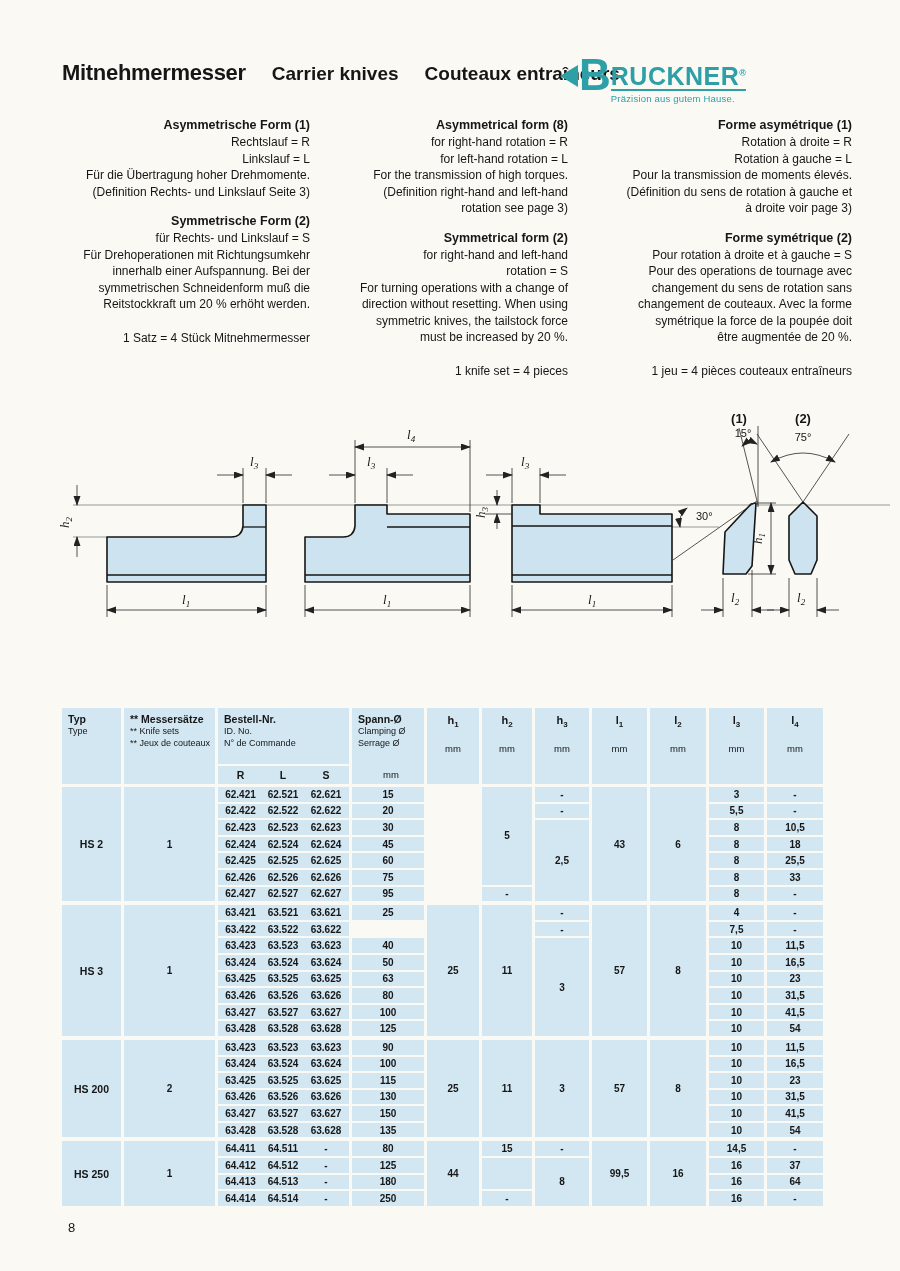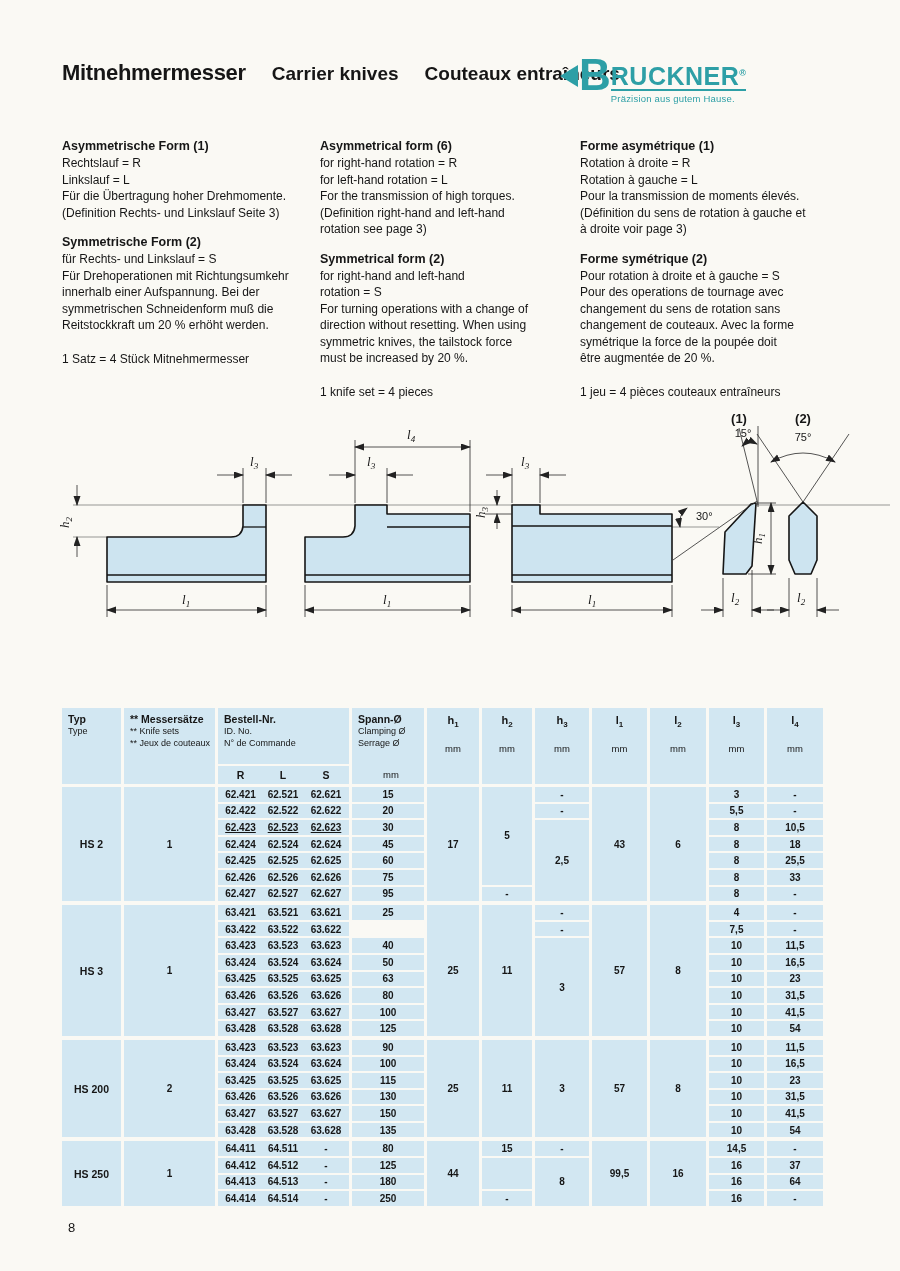--- a/index.html
+++ b/index.html
@@ -20,21 +20,21 @@
   .titlebar .sub{font-size:19px;font-weight:bold;}
   
   .logo{position:absolute;left:560px;top:56px;display:flex;align-items:flex-start;color:var(--teal);}
   .tri{width:0;height:0;border-top:11px solid transparent;border-bottom:11px solid transparent;border-right:18px solid var(--teal);margin-top:9px;}
   .logo-b{font-size:44px;font-weight:bold;line-height:38px;margin-left:1px;}
   .logo-right{display:flex;flex-direction:column;}
   .logo-name{font-size:25px;font-weight:bold;letter-spacing:0.5px;line-height:23px;padding-top:6px;border-bottom:2px solid var(--teal);padding-bottom:1px;}
   .reg{font-size:9px;vertical-align:super;font-weight:bold;}
   .logo-tag{font-size:9.5px;padding-top:2px;letter-spacing:0.2px;}
   
-  .intro{position:absolute;top:138px;font-size:12px;line-height:16.5px;}
+  .intro{position:absolute;top:117px;font-size:12px;line-height:16.5px;text-align:right;}
   .intro h3{margin:0;font-size:12.5px;line-height:17px;}
   .intro p{margin:0;white-space:pre-line;}
   .intro h3.second{margin-top:13px;}
   .intro .note{margin-top:17px;}
   
   .drawing{position:absolute;left:55px;top:410px;}
   .drawing .shape{fill:#cde4f0;stroke:#161616;stroke-width:1.6;stroke-linejoin:round;}
   .drawing .inner{stroke:#161616;stroke-width:1.3;fill:none;}
   .drawing .dim{stroke:#2a2a2a;stroke-width:0.8;fill:none;}
   .drawing .thin{stroke:#555;stroke-width:0.6;fill:none;}
@@ -94,21 +94,21 @@
 (Definition Rechts- und Linkslauf Seite 3)</p>
   <h3 class="second">Symmetrische Form (2)</h3>
   <p>für Rechts- und Linkslauf = S
 Für Drehoperationen mit Richtungsumkehr
 innerhalb einer Aufspannung. Bei der
 symmetrischen Schneidenform muß die
 Reitstockkraft um 20 % erhöht werden.</p>
   <p class="note">1 Satz = 4 Stück Mitnehmermesser</p>
 </div>
 <div class="intro" style="left:320px;width:248px;">
-  <h3>Asymmetrical form (6)</h3>
+  <h3>Asymmetrical form (8)</h3>
   <p>for right-hand rotation  = R
 for left-hand rotation  = L
 For the transmission of high torques.
 (Definition right-hand and left-hand
 rotation see page 3)</p>
   <h3 class="second">Symmetrical form (2)</h3>
   <p>for right-hand and left-hand
 rotation = S
 For turning operations with a change of
 direction without resetting. When using
@@ -312,21 +312,21 @@
         <div class="tcell " style="grid-area: 1 / 10 / span 1;">3</div>
         <div class="tcell " style="grid-area: 1 / 11 / span 1;">-</div>
         <div class="tcell bestell" style="grid-area: 2 / 3 / span 1;">
           <span class="wr">62.422</span>
           <span class="wl">62.522</span>
           <span class="ws">62.622</span>
         </div>
         <div class="tcell " style="grid-area: 2 / 4 / span 1;">20</div>
         <div class="tcell " style="grid-area: 2 / 10 / span 1;">5,5</div>
         <div class="tcell " style="grid-area: 2 / 11 / span 1;">-</div>
-        <div class="tcell bestell" style="grid-area: 3 / 3 / span 1; text-decoration: underline;">
+        <div class="tcell bestell" style="grid-area: 3 / 3 / span 1;">
           <span class="wr">62.423</span>
           <span class="wl">62.523</span>
           <span class="ws">62.623</span>
         </div>
         <div class="tcell " style="grid-area: 3 / 4 / span 1;">30</div>
         <div class="tcell " style="grid-area: 3 / 10 / span 1;">8</div>
         <div class="tcell " style="grid-area: 3 / 11 / span 1;">10,5</div>
         <div class="tcell bestell" style="grid-area: 4 / 3 / span 1;">
           <span class="wr">62.424</span>
           <span class="wl">62.524</span>
@@ -352,21 +352,20 @@
         <div class="tcell " style="grid-area: 6 / 10 / span 1;">8</div>
         <div class="tcell " style="grid-area: 6 / 11 / span 1;">33</div>
         <div class="tcell bestell" style="grid-area: 7 / 3 / span 1;">
           <span class="wr">62.427</span>
           <span class="wl">62.527</span>
           <span class="ws">62.627</span>
         </div>
         <div class="tcell " style="grid-area: 7 / 4 / span 1;">95</div>
         <div class="tcell " style="grid-area: 7 / 10 / span 1;">8</div>
         <div class="tcell " style="grid-area: 7 / 11 / span 1;">-</div>
-        <div class="tcell " style="grid-area: 1 / 5 / span 7;">17</div>
         <div class="tcell " style="grid-area: 1 / 6 / span 6;">5</div>
         <div class="tcell " style="grid-area: 7 / 6 / span 1;">-</div>
         <div class="tcell " style="grid-area: 1 / 7 / span 1;">-</div>
         <div class="tcell " style="grid-area: 2 / 7 / span 1;">-</div>
         <div class="tcell " style="grid-area: 3 / 7 / span 5;">2,5</div>
         <div class="tcell " style="grid-area: 1 / 8 / span 7;">43</div>
         <div class="tcell " style="grid-area: 1 / 9 / span 7;">6</div>
       </div>
       <div class="tg tgroup">
         <div class="tcell c-typ" style="grid-area: 1 / 1 / span 8;">HS 3</div>

